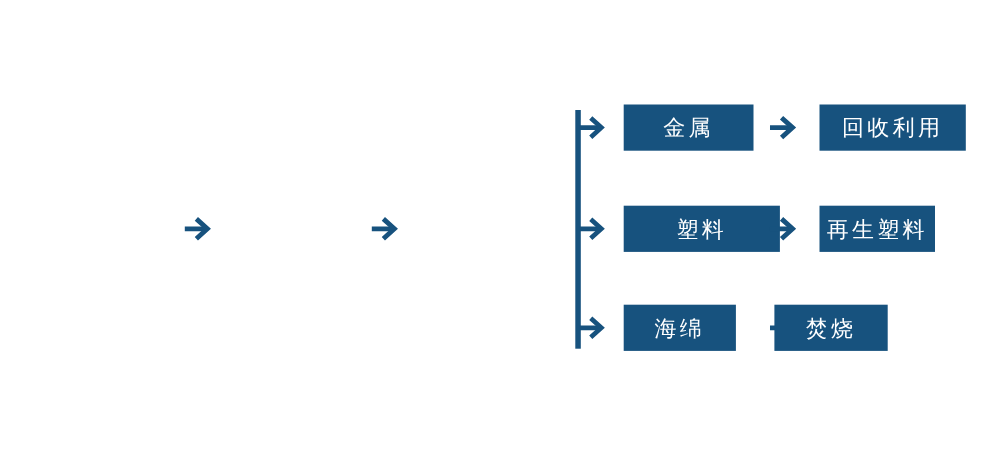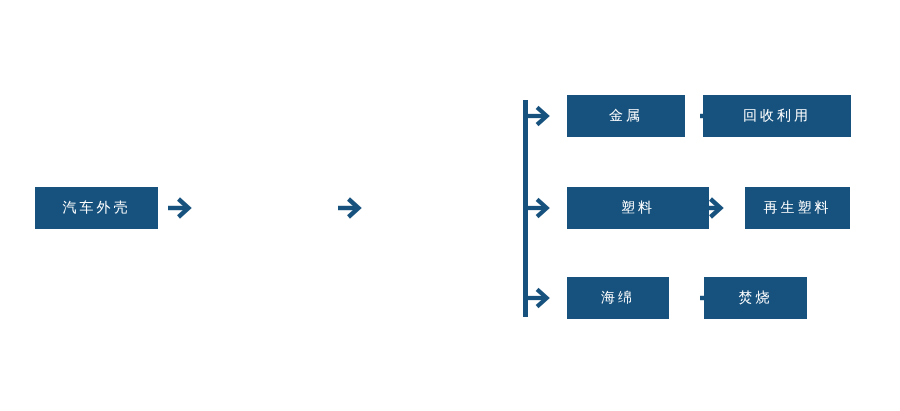--- a/index.html
+++ b/index.html
@@ -15,21 +15,21 @@
     background: var(--background, #ffffff);
     overflow: hidden;
   }
   .node {
     position: absolute;
     height: 42px;
     display: flex;
     align-items: center;
     justify-content: center;
     color: var(--node-text, #ffffff);
-    font-size: 14px;
+    font-size: 20px;
     letter-spacing: 3px;
     padding-left: 0; 
     box-sizing: border-box;
     white-space: nowrap;
     user-select: none;
   }
   .node.blue { background: var(--blue, #17527E); }
   .node.red  { background: var(--red, #D3182D); }
   .arrow {
     position: absolute;
@@ -51,42 +51,41 @@
   <defs>
     <g id="arrow-glyph">
       <line x1="2" y1="14" x2="20" y2="14" stroke="currentColor" stroke-width="4.4"></line>
       <polyline points="12.5,5 22.5,14 12.5,23" fill="none" stroke="currentColor" stroke-width="4.4" stroke-linejoin="miter"></polyline>
     </g>
   </defs>
 </svg>
 
 <div class="canvas">
 
-  <div class="node blue" style="left:35px; top:187px; width:123px">汽车外壳</div>
 
   <svg class="arrow" style="left:166px; top:194px" width="28" height="28" viewBox="0 0 28 28">
     <use href="#arrow-glyph"></use>
   </svg>
 
 
   <svg class="arrow" style="left:336px; top:194px" width="28" height="28" viewBox="0 0 28 28">
     <use href="#arrow-glyph"></use>
   </svg>
 
 
   <div class="vline"></div>
 
   <svg class="arrow" style="left:525px; top:102px" width="27" height="28" viewBox="0 0 28 28">
     <use href="#arrow-glyph"></use>
   </svg>
   <div class="node blue" style="left:567px; top:95px; width:118px">金属</div>
   <svg class="arrow" style="left:698px; top:102px" width="28" height="28" viewBox="0 0 28 28">
     <use href="#arrow-glyph"></use>
   </svg>
-  <div class="node blue" style="left:703px; top:95px; width:148px">回收利用</div>
+  <div class="node blue" style="left:745px; top:95px; width:133px">回收利用</div>
 
   <svg class="arrow" style="left:525px; top:194px" width="27" height="28" viewBox="0 0 28 28">
     <use href="#arrow-glyph"></use>
   </svg>
   <div class="node blue" style="left:567px; top:187px; width:142px">塑料</div>
   <svg class="arrow" style="left:698px; top:194px" width="28" height="28" viewBox="0 0 28 28">
     <use href="#arrow-glyph"></use>
   </svg>
   <div class="node blue" style="left:745px; top:187px; width:105px">再生塑料</div>
 

